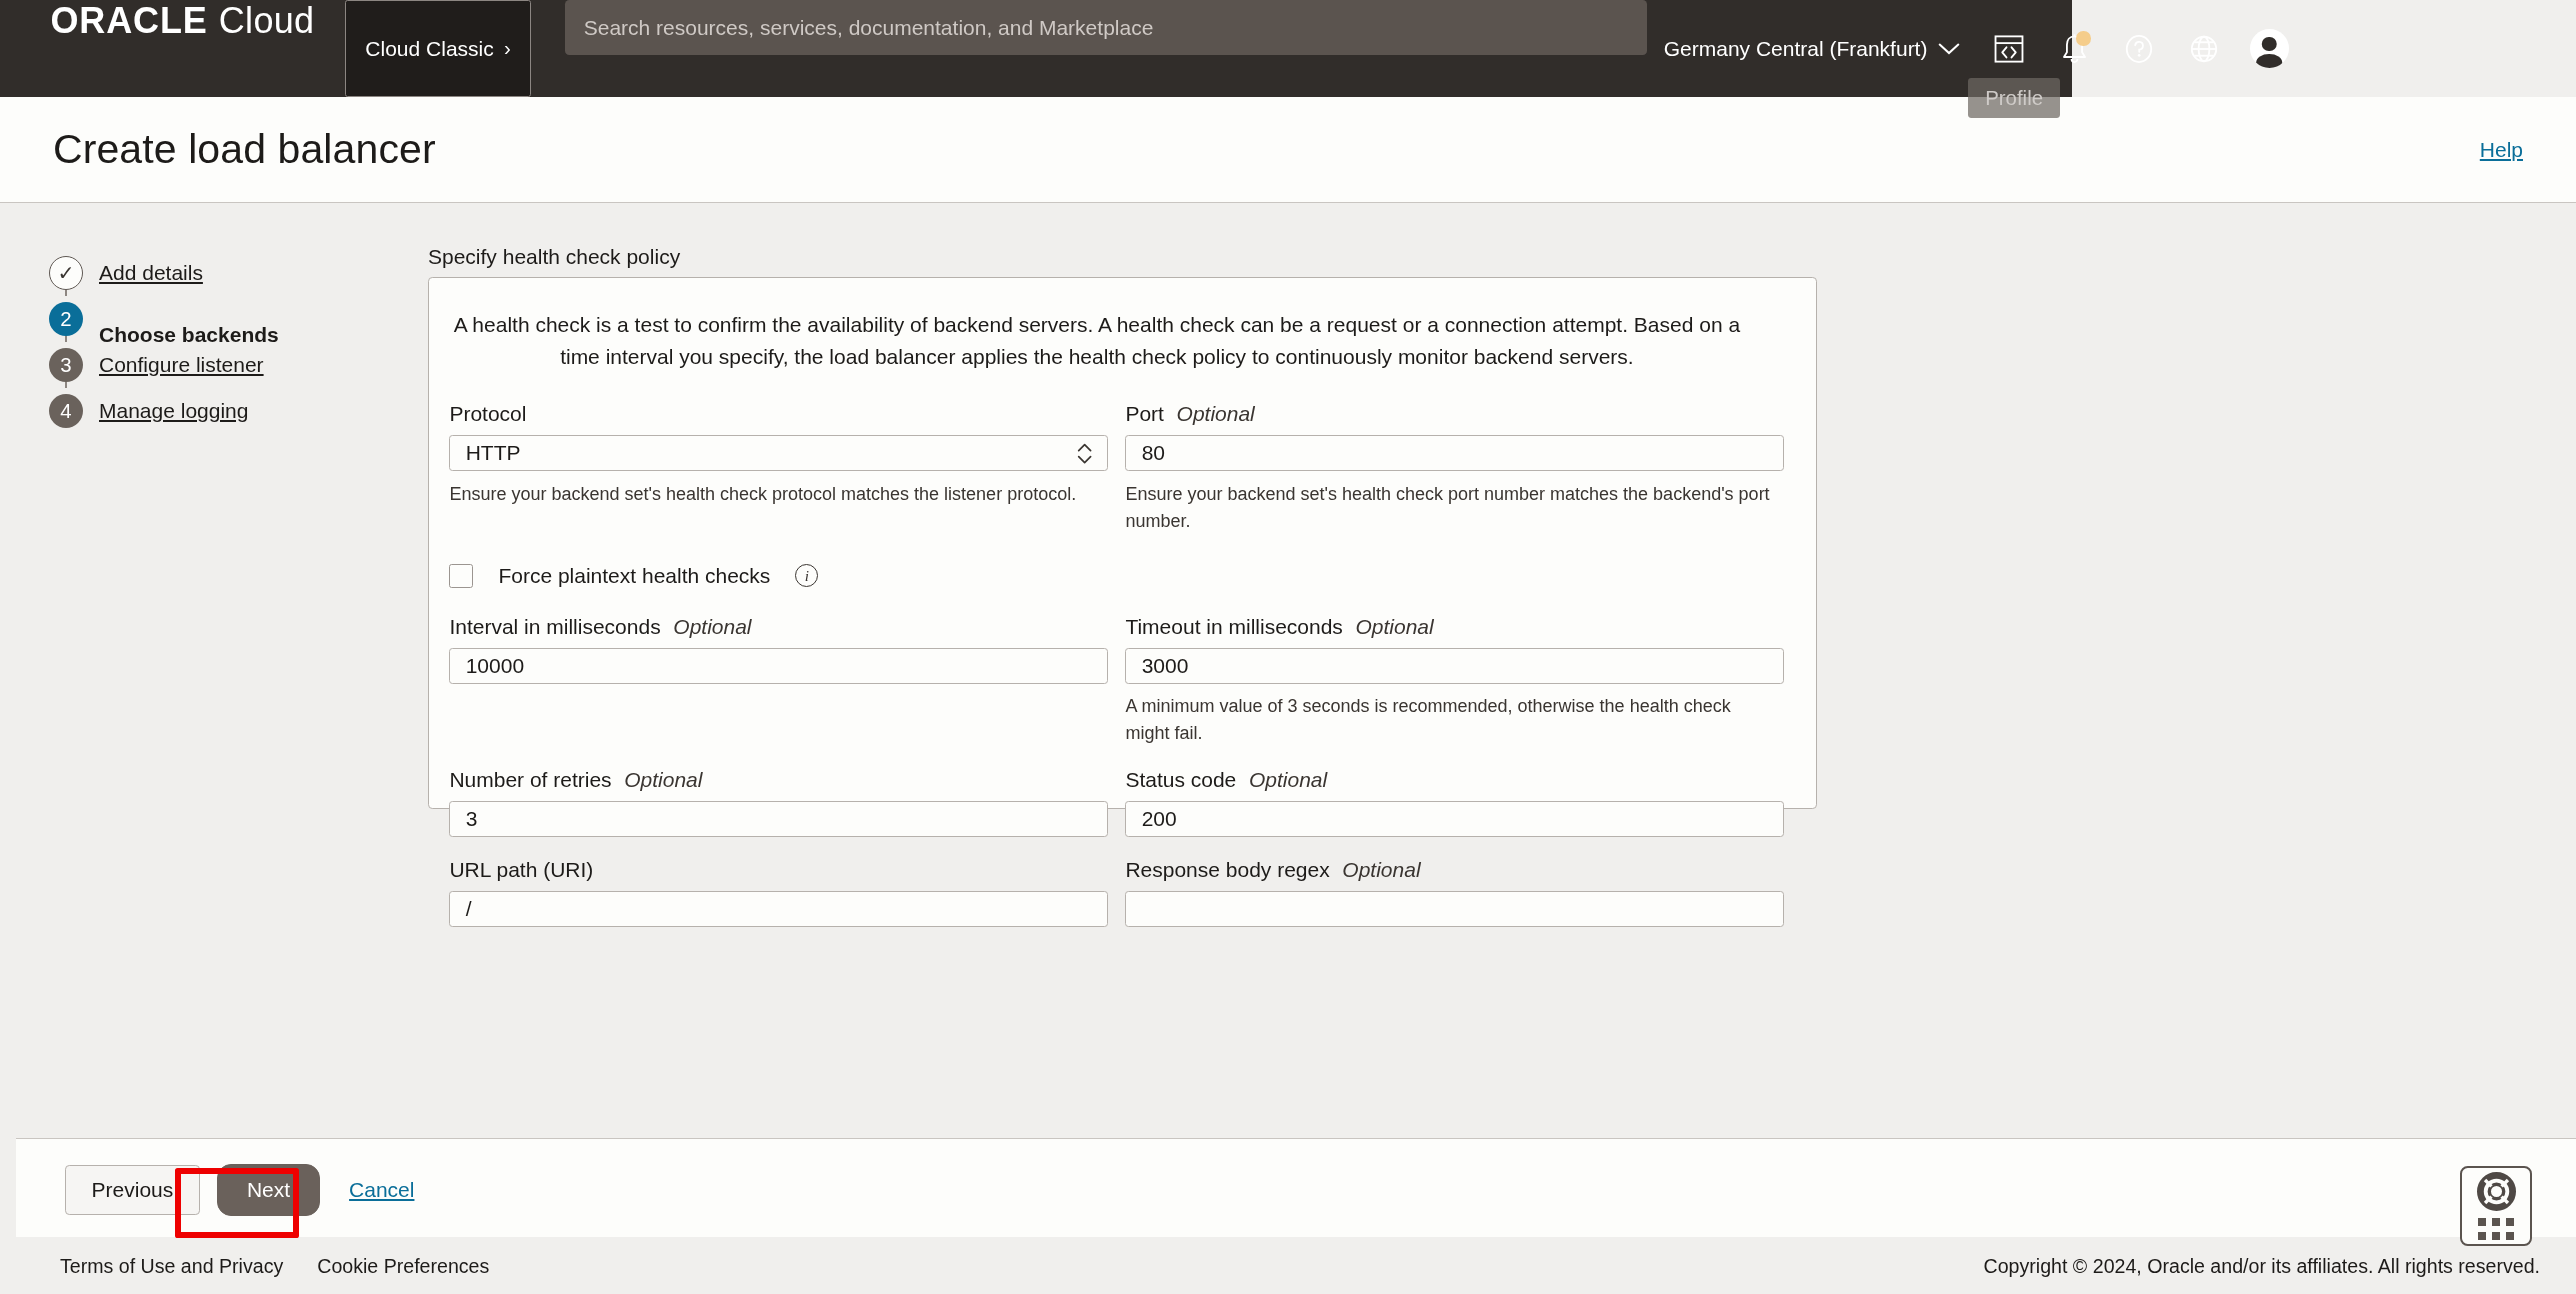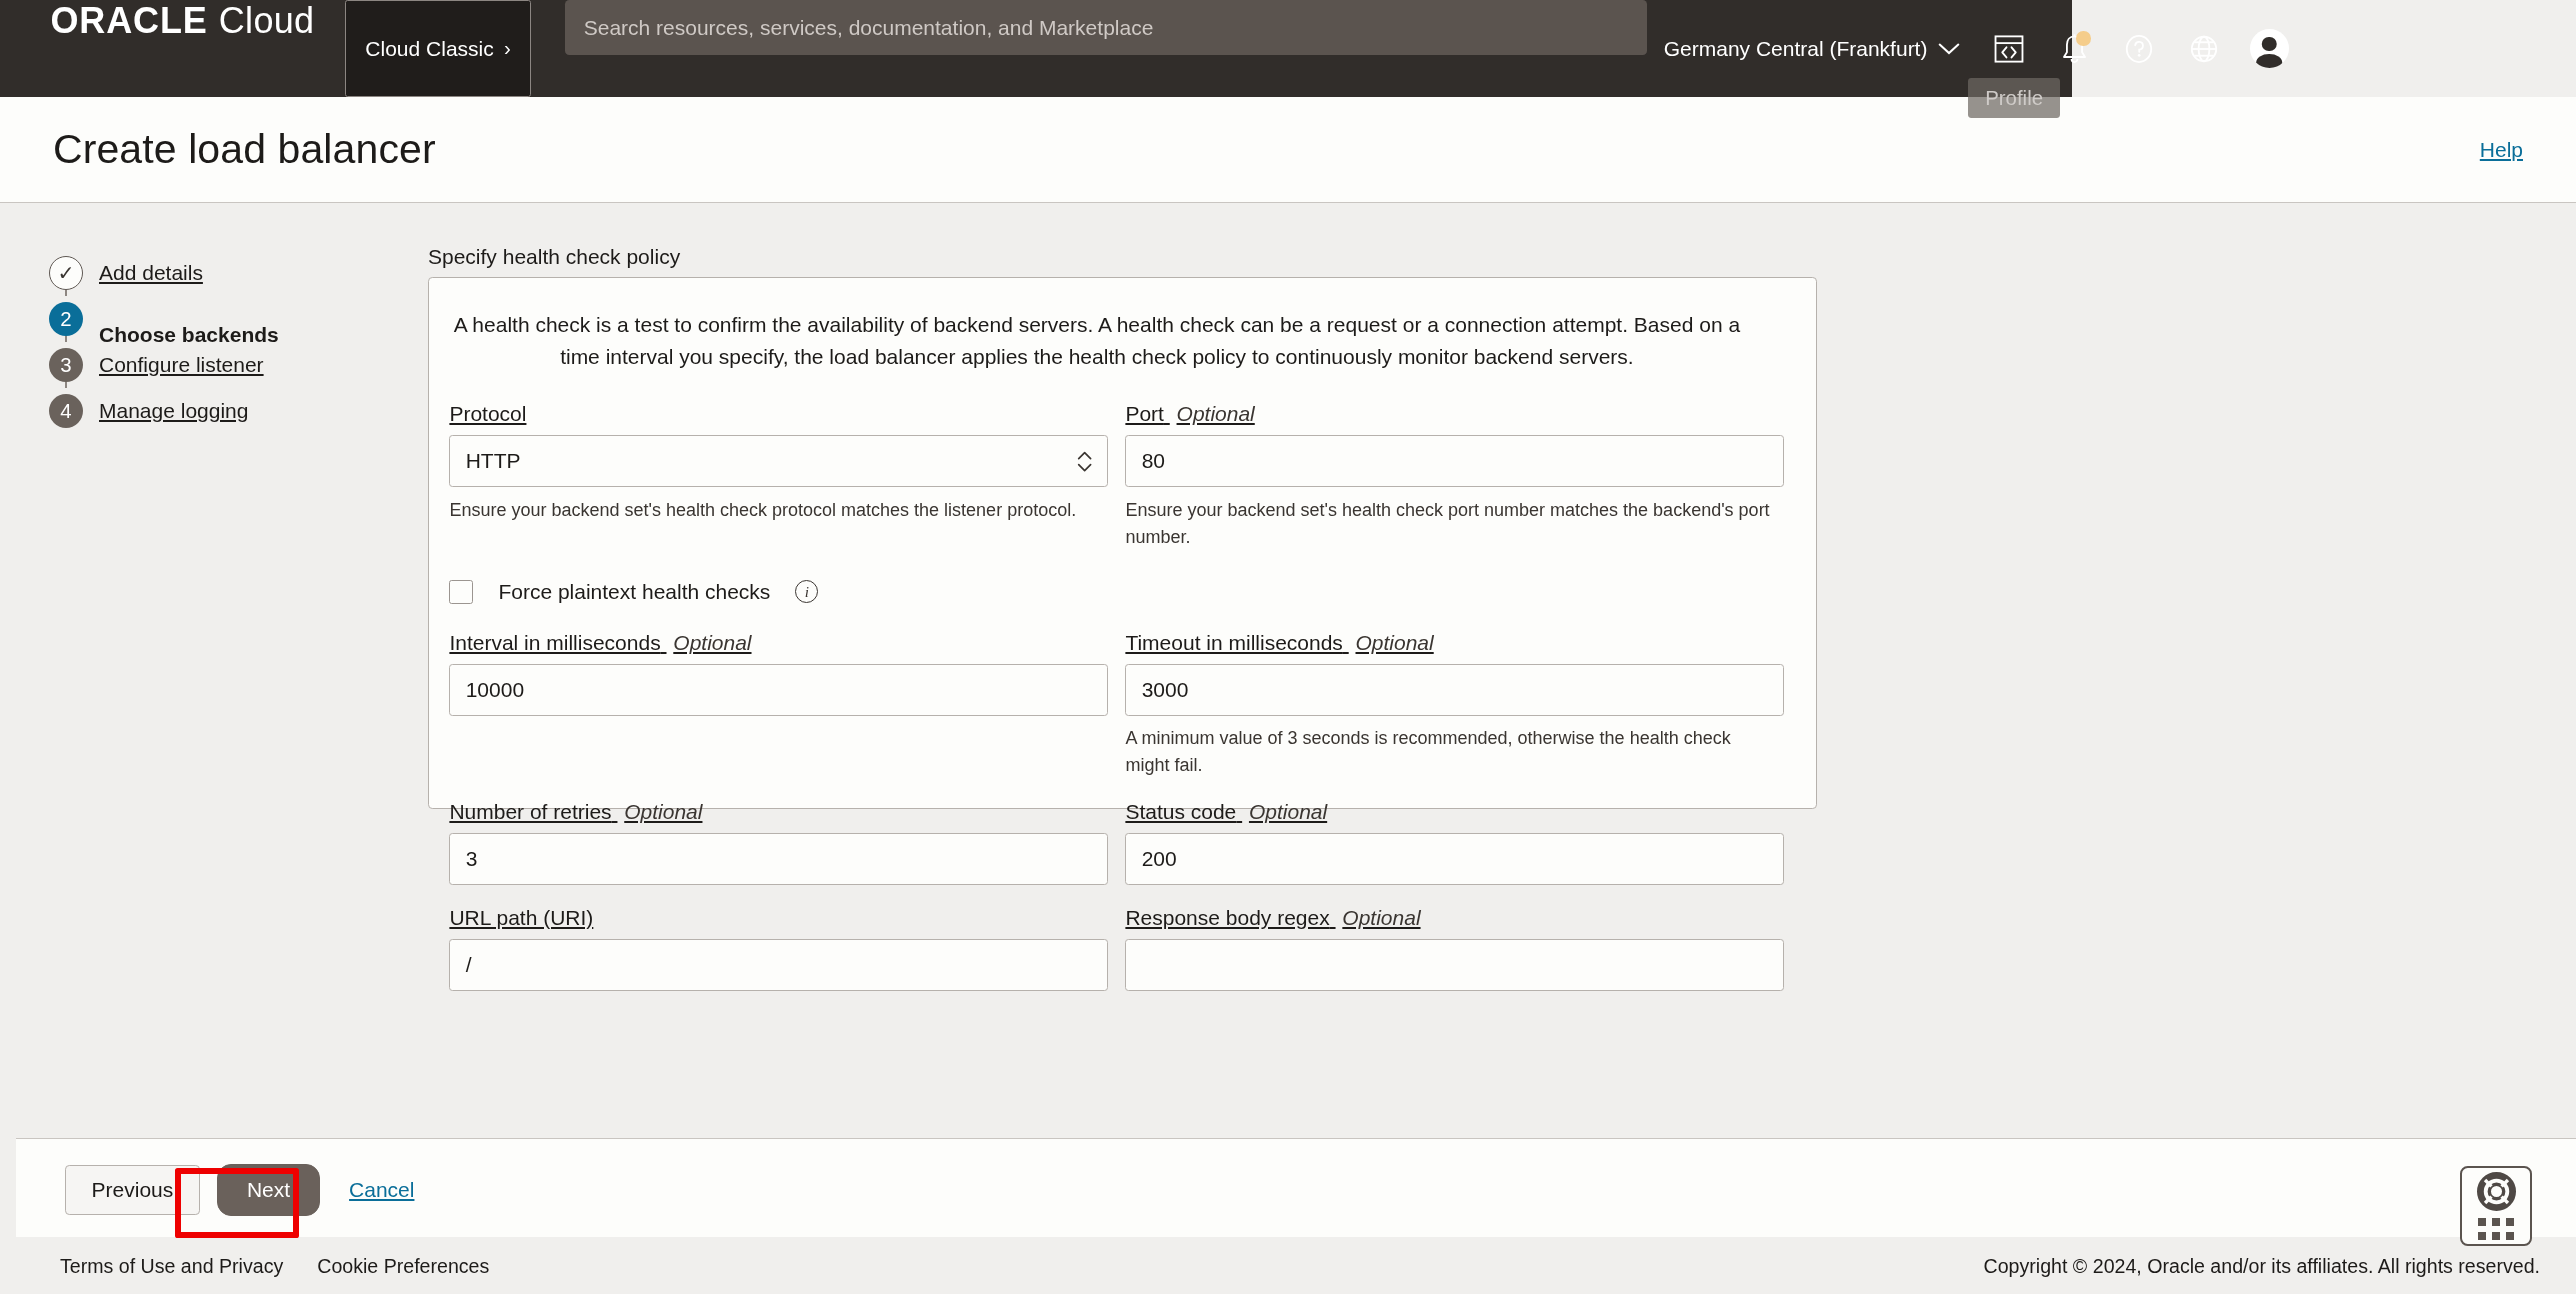--- a/index.html
+++ b/index.html
@@ -131,24 +131,24 @@
     border-radius: 4.3px;
     padding: 31px 20.4px 0 20.4px;
   }
   .panel-desc {
     font-size: 21px; color: #1d1b19; line-height: 1.52;
     width: 1295px; margin: 0 0 29px 0; text-align: center;
   }
 
   .frow { display: flex; gap: 17px; }
   .fcol { width: 659px; }
-  .flabel { font-size: 21px; color: #1d1b19; margin-bottom: 9.4px; white-space: nowrap; text-decoration: underline; }
+  .flabel { font-size: 21px; color: #1d1b19; margin-bottom: 9.4px; white-space: nowrap; }
   .flabel .opt { font-style: italic; color: #3a3531; margin-left: 6.8px; }
   .fctl {
-    width: 659px; height: 52px;
+    width: 659px; height: 36px;
     border: 0.9px solid #b6b1ac; border-radius: 3.4px;
     background: #fdfdfb;
     display: flex; align-items: center;
     padding: 0 15.3px;
     font-size: 21px; color: #1d1b19;
   }
   .fctl.select { justify-content: space-between; cursor: pointer; }
   .spinner { display: flex; flex-direction: column; align-items: center; gap: 2.6px; color: #3a3531; }
   .spinner svg { display: block; }
   .fhelp { font-size: 18px; color: #3a3531; line-height: 1.5; margin-top: 9.4px; width: 647px; }

